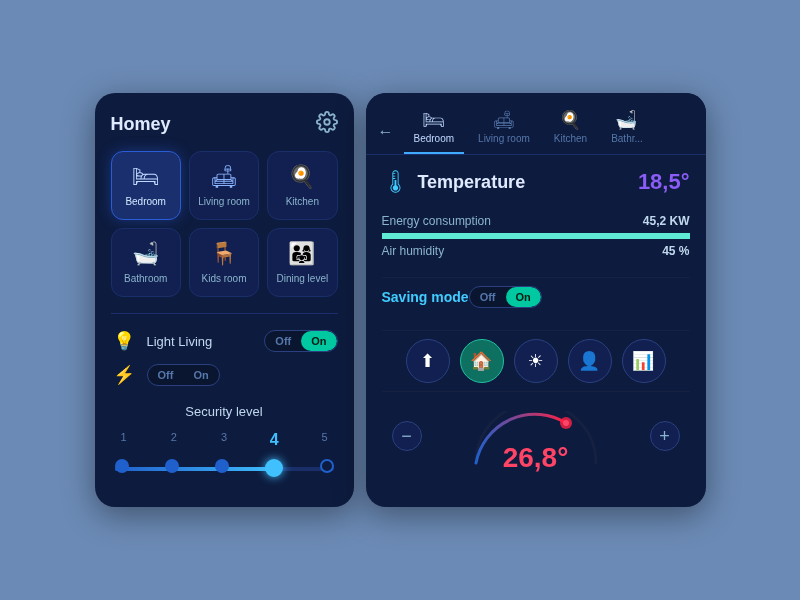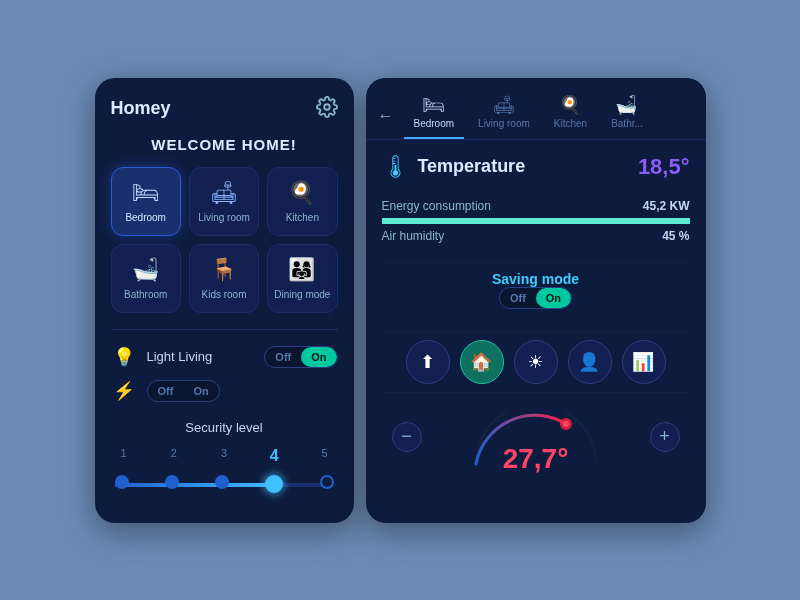--- a/index.html
+++ b/index.html
@@ -265,21 +265,20 @@
     .stat-row:last-child { border-bottom: none; }
     .stat-name { font-size: 12px; color: #8ab4cc; }
     .stat-val { font-size: 12px; font-weight: 600; color: #c0d8ee; }
     .saving-row {
       display: flex;
       align-items: center;
       justify-content: flex-start;
       margin-bottom: 14px;
       padding: 8px 0;
       border-top: 1px solid #162040;
-      flex-direction: column;
     }
     .saving-label { font-size: 14px; font-weight: 600; color: #40ccff; }
     .toggle-switch-right {
       display: flex;
       background: #0a1530;
       border-radius: 20px;
       border: 1px solid #2a4080;
       overflow: hidden;
     }
     .action-buttons {
@@ -367,21 +366,20 @@
   <div class="left-panel">
     <div class="left-header">
       <span class="app-title">Homey</span>
       <span class="gear-icon">
         <svg viewBox="0 0 24 24" fill="none" stroke="#8ab4cc" stroke-width="2">
           <circle cx="12" cy="12" r="3"></circle>
           <path d="M19.4 15a1.65 1.65 0 0 0 .33 1.82l.06.06a2 2 0 0 1-2.83 2.83l-.06-.06a1.65 1.65 0 0 0-1.82-.33 1.65 1.65 0 0 0-1 1.51V21a2 2 0 0 1-4 0v-.09A1.65 1.65 0 0 0 9 19.4a1.65 1.65 0 0 0-1.82.33l-.06.06a2 2 0 0 1-2.83-2.83l.06-.06A1.65 1.65 0 0 0 4.68 15a1.65 1.65 0 0 0-1.51-1H3a2 2 0 0 1 0-4h.09A1.65 1.65 0 0 0 4.6 9a1.65 1.65 0 0 0-.33-1.82l-.06-.06a2 2 0 0 1 2.83-2.83l.06.06A1.65 1.65 0 0 0 9 4.68a1.65 1.65 0 0 0 1-1.51V3a2 2 0 0 1 4 0v.09a1.65 1.65 0 0 0 1 1.51 1.65 1.65 0 0 0 1.82-.33l.06-.06a2 2 0 0 1 2.83 2.83l-.06.06A1.65 1.65 0 0 0 19.4 9a1.65 1.65 0 0 0 1.51 1H21a2 2 0 0 1 0 4h-.09a1.65 1.65 0 0 0-1.51 1z"></path>
         </svg>
       </span>
     </div>
-    <div class="welcome-text">WELCOME HOME!</div>
     <div class="rooms-grid" id="rooms-grid">
         <div class="room-card active">
     <span class="room-icon">🛏</span>
     <span class="room-label">Bedroom</span>
   </div>
         <div class="room-card">
     <span class="room-icon">🛋</span>
     <span class="room-label">Living room</span>
   </div>
         <div class="room-card">
@@ -391,21 +389,21 @@
         <div class="room-card">
     <span class="room-icon">🛁</span>
     <span class="room-label">Bathroom</span>
   </div>
         <div class="room-card">
     <span class="room-icon">🪑</span>
     <span class="room-label">Kids room</span>
   </div>
         <div class="room-card">
     <span class="room-icon">👨‍👩‍👧</span>
-    <span class="room-label">Dining mode</span>
+    <span class="room-label">Dining level</span>
   </div>
       </div>
     <hr class="divider">
     <div class="control-row">
       <div class="control-icon">💡</div>
       <span class="control-label">Light Living</span>
       <div class="toggle-switch">
         <span class="toggle-option">Off</span>
         <span class="toggle-option active-on">On</span>
       </div>
@@ -502,20 +500,20 @@
               <path d="M10,52 A60,60 0 0,1 100,12" fill="none" stroke="url(#arcGrad)" stroke-width="3" stroke-linecap="round"></path>
               <circle cx="100" cy="12" r="6" fill="#ff2244" opacity="0.8"></circle>
               <circle cx="100" cy="12" r="3" fill="#ff4466"></circle>
               <defs>
                 <linearGradient id="arcGrad" x1="0%" y1="0%" x2="100%" y2="0%">
                   <stop offset="0%" stop-color="#2060cc"></stop>
                   <stop offset="100%" stop-color="#ff2244"></stop>
                 </linearGradient>
               </defs>
             </svg>
-            <span class="set-temp-value">27,7°</span>
+            <span class="set-temp-value">26,8°</span>
           </div>
           <div class="temp-plus">+</div>
         </div>
       </div>
     </div>
   </div>
 </div>
 
 </body></html>

